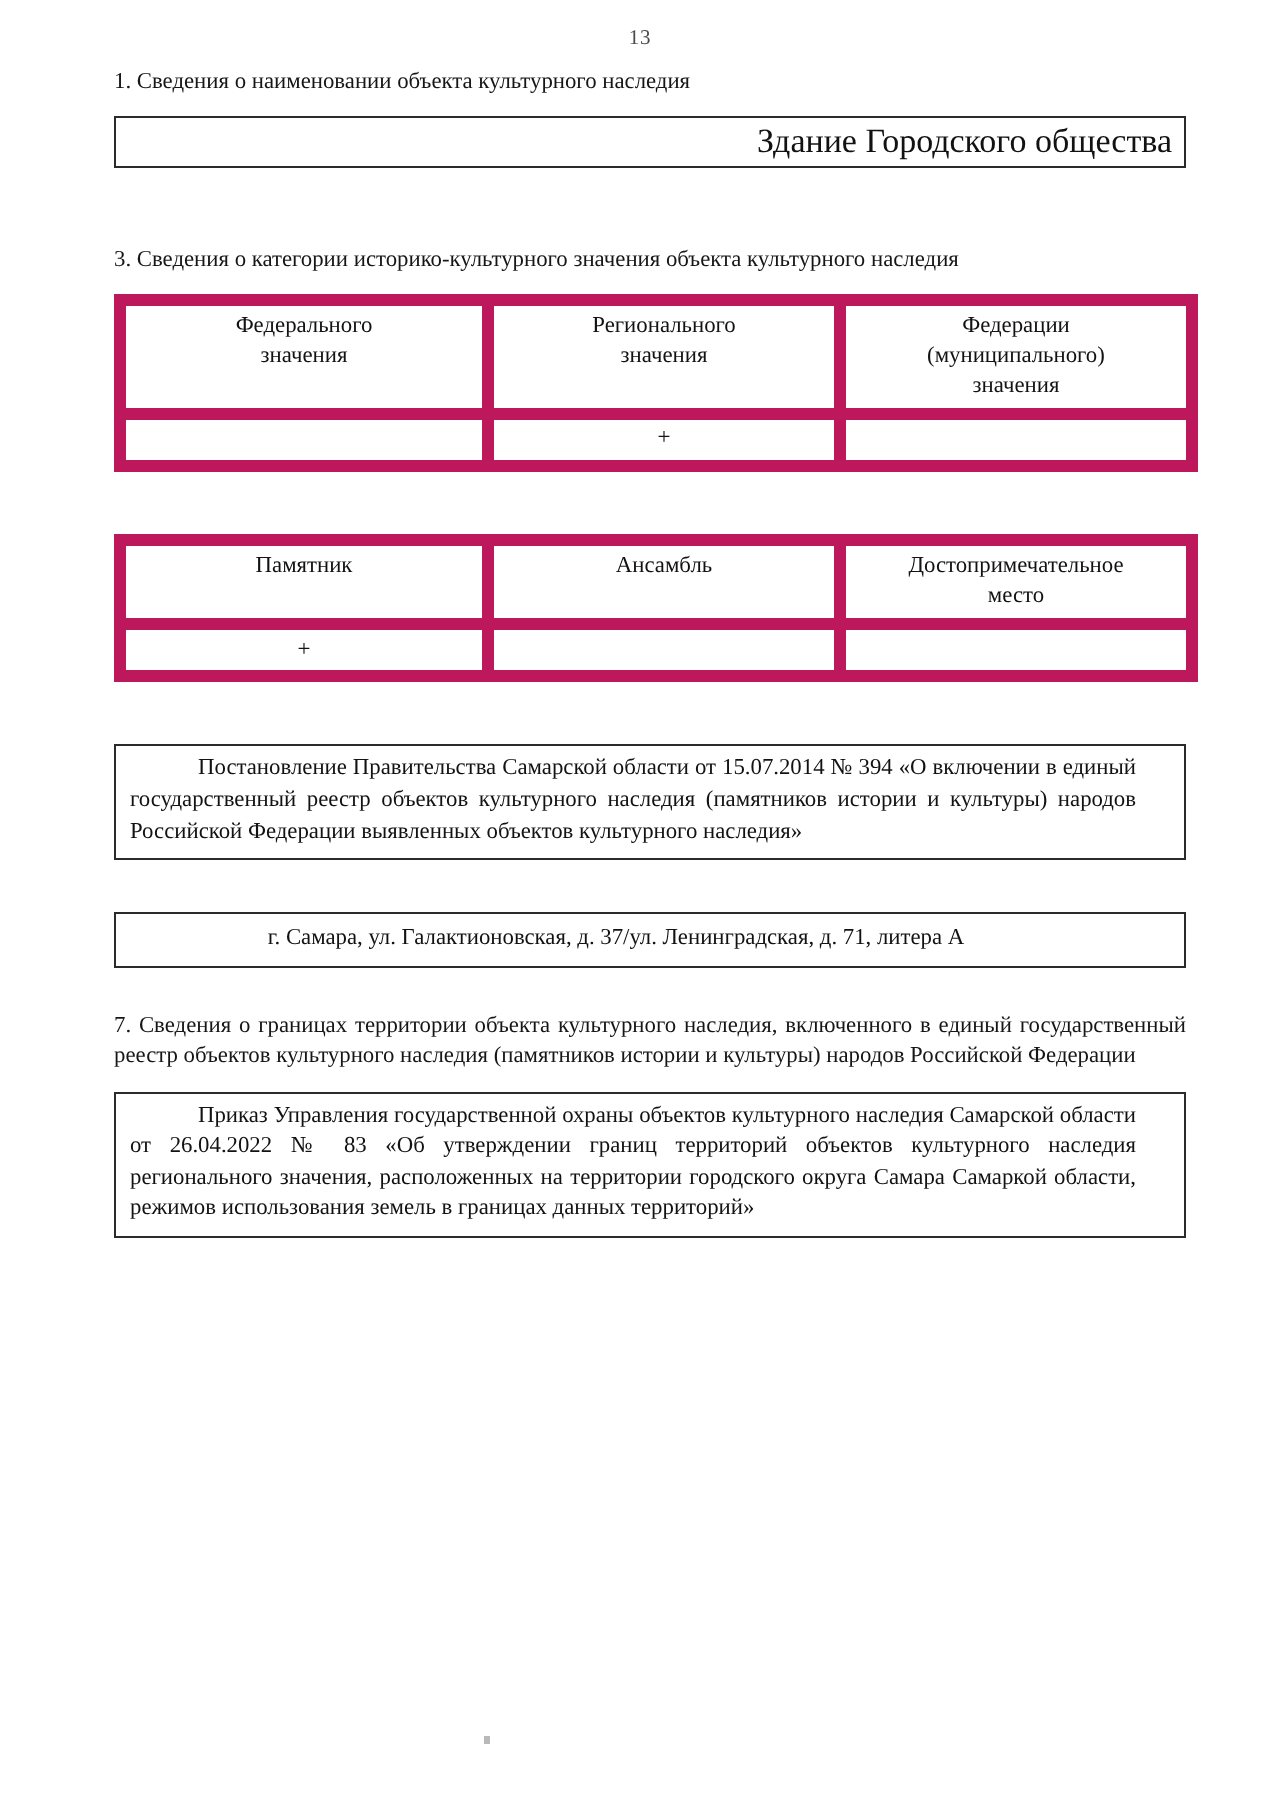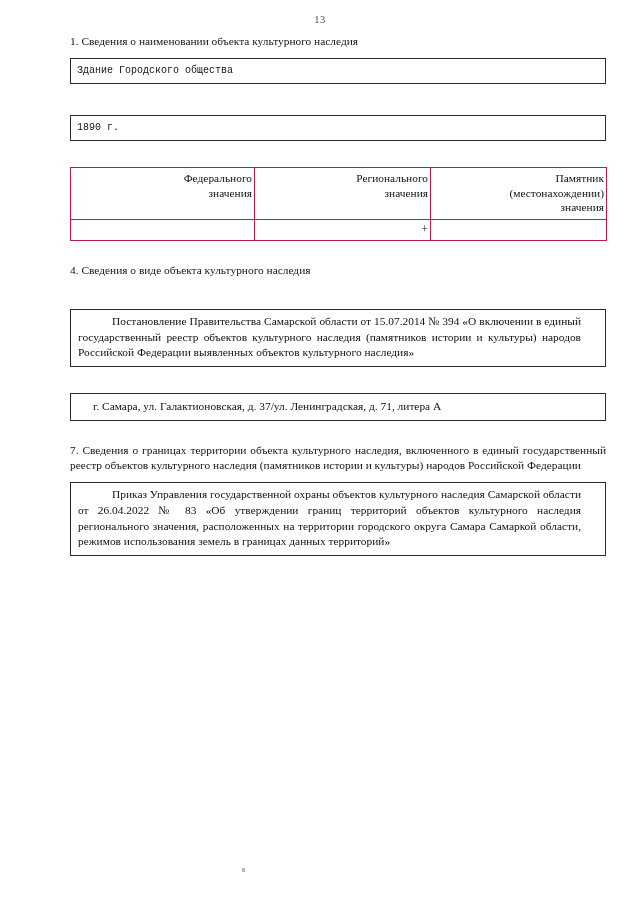--- a/index.html
+++ b/index.html
@@ -55,51 +55,50 @@
     text-align: left;
   }
   
   .box {
     border: 1px solid #2b2b2b;
     box-sizing: border-box;
     margin-top: 9px;
     background: #fff;
   }
   .box-center {
-    text-align: left;
-    font-size: 10px;
+    text-align: right;
+    font-size: 17px;
     line-height: 15px;
     padding: 4px 6px 5px 6px;
-    font-family: Liberation Mono, monospace;
   }
   .box-just {
     text-align: justify;
     text-justify: inter-word;
     font-size: 11.4px;
     line-height: 15.6px;
     padding: 4px 24px 5px 7px;
     text-indent: 34px;
   }
   .box-addr {
-    text-align: left;
+    text-align: center;
     font-size: 11.4px;
     line-height: 15px;
     padding: 5px 6px 6px 22px;
     padding-right: 56px;
   }
   
   table.grid {
     border-collapse: collapse;
     width: 100%;
     margin-top: 9px;
     table-layout: fixed;
   }
   table.grid td {
-    border: 1px solid #be185d;
-    text-align: right;
+    border: 6px solid #be185d;
+    text-align: center;
     vertical-align: top;
     font-size: 11.4px;
     line-height: 14.6px;
     padding: 3px 2px 4px 2px;
   }
   table.grid td.mark {
     vertical-align: middle;
     height: 17px;
     padding: 1px 2px 2px 2px;
     font-size: 11.5px;
@@ -120,75 +119,98 @@
     background: #b9b9b9;
   }
 </style>
 </head>
 <body>
 
 <div id="page">
 
   <div class="page-number">13</div>
 
-  <div class="content" style="top:34px;margin-left:13px;">
+  <div class="content" style="top:34px;">
 
     <div class="section">
       <p class="sec-heading flush">1. Сведения о наименовании объекта культурного наследия</p>
       <div class="box box-center">
         <span>Здание Городского общества</span>
       </div>
     </div>
 
     <div class="gap-lg"></div>
 
     <div class="section">
-      <div class="box box-center">
-        <span>1890 г.</span>
-      </div>
     </div>
 
     <div class="gap-md"></div>
 
     <div class="section">
+      <p class="sec-heading flush">3. Сведения о категории историко-культурного значения объекта культурного наследия</p>
       <table class="grid">
         <colgroup>
             <col class="c1">
             <col class="c2">
             <col class="c3">
           </colgroup>
         <tbody>
           <tr>
             <td>
               <span>Федерального</span><br>
               <span>значения</span>
             </td>
             <td>
               <span>Регионального</span><br>
               <span>значения</span>
             </td>
             <td>
-              <span>Памятник</span><br>
-              <span>(местонахождении)</span><br>
+              <span>Федерации</span><br>
+              <span>(муниципального)</span><br>
               <span>значения</span>
             </td>
           </tr>
           <tr>
             <td class="mark"></td>
             <td class="mark">+</td>
             <td class="mark"></td>
           </tr>
         </tbody>
       </table>
     </div>
 
     <div class="gap-lg"></div>
 
     <div class="section">
-      <p class="sec-heading flush">4. Сведения о виде объекта культурного наследия</p>
+      <table class="grid">
+        <colgroup>
+            <col class="c1">
+            <col class="c2">
+            <col class="c3">
+          </colgroup>
+        <tbody>
+          <tr>
+            <td>
+              <span>Памятник</span>
+            </td>
+            <td>
+              <span>Ансамбль</span>
+            </td>
+            <td>
+              <span>Достопримечательное</span><br>
+              <span>место</span>
+            </td>
+          </tr>
+          <tr>
+            <td class="mark">+</td>
+            <td class="mark"></td>
+            <td class="mark"></td>
+          </tr>
+        </tbody>
+      </table>
     </div>
 
     <div class="gap-lg"></div>
 
     <div class="section">
       <div class="box box-just">
         <span>Постановление Правительства Самарской области от 15.07.2014 № 394 «О включении в единый государственный реестр объектов культурного наследия (памятников истории и культуры) народов Российской Федерации выявленных объектов культурного наследия»</span>
       </div>
     </div>
 

